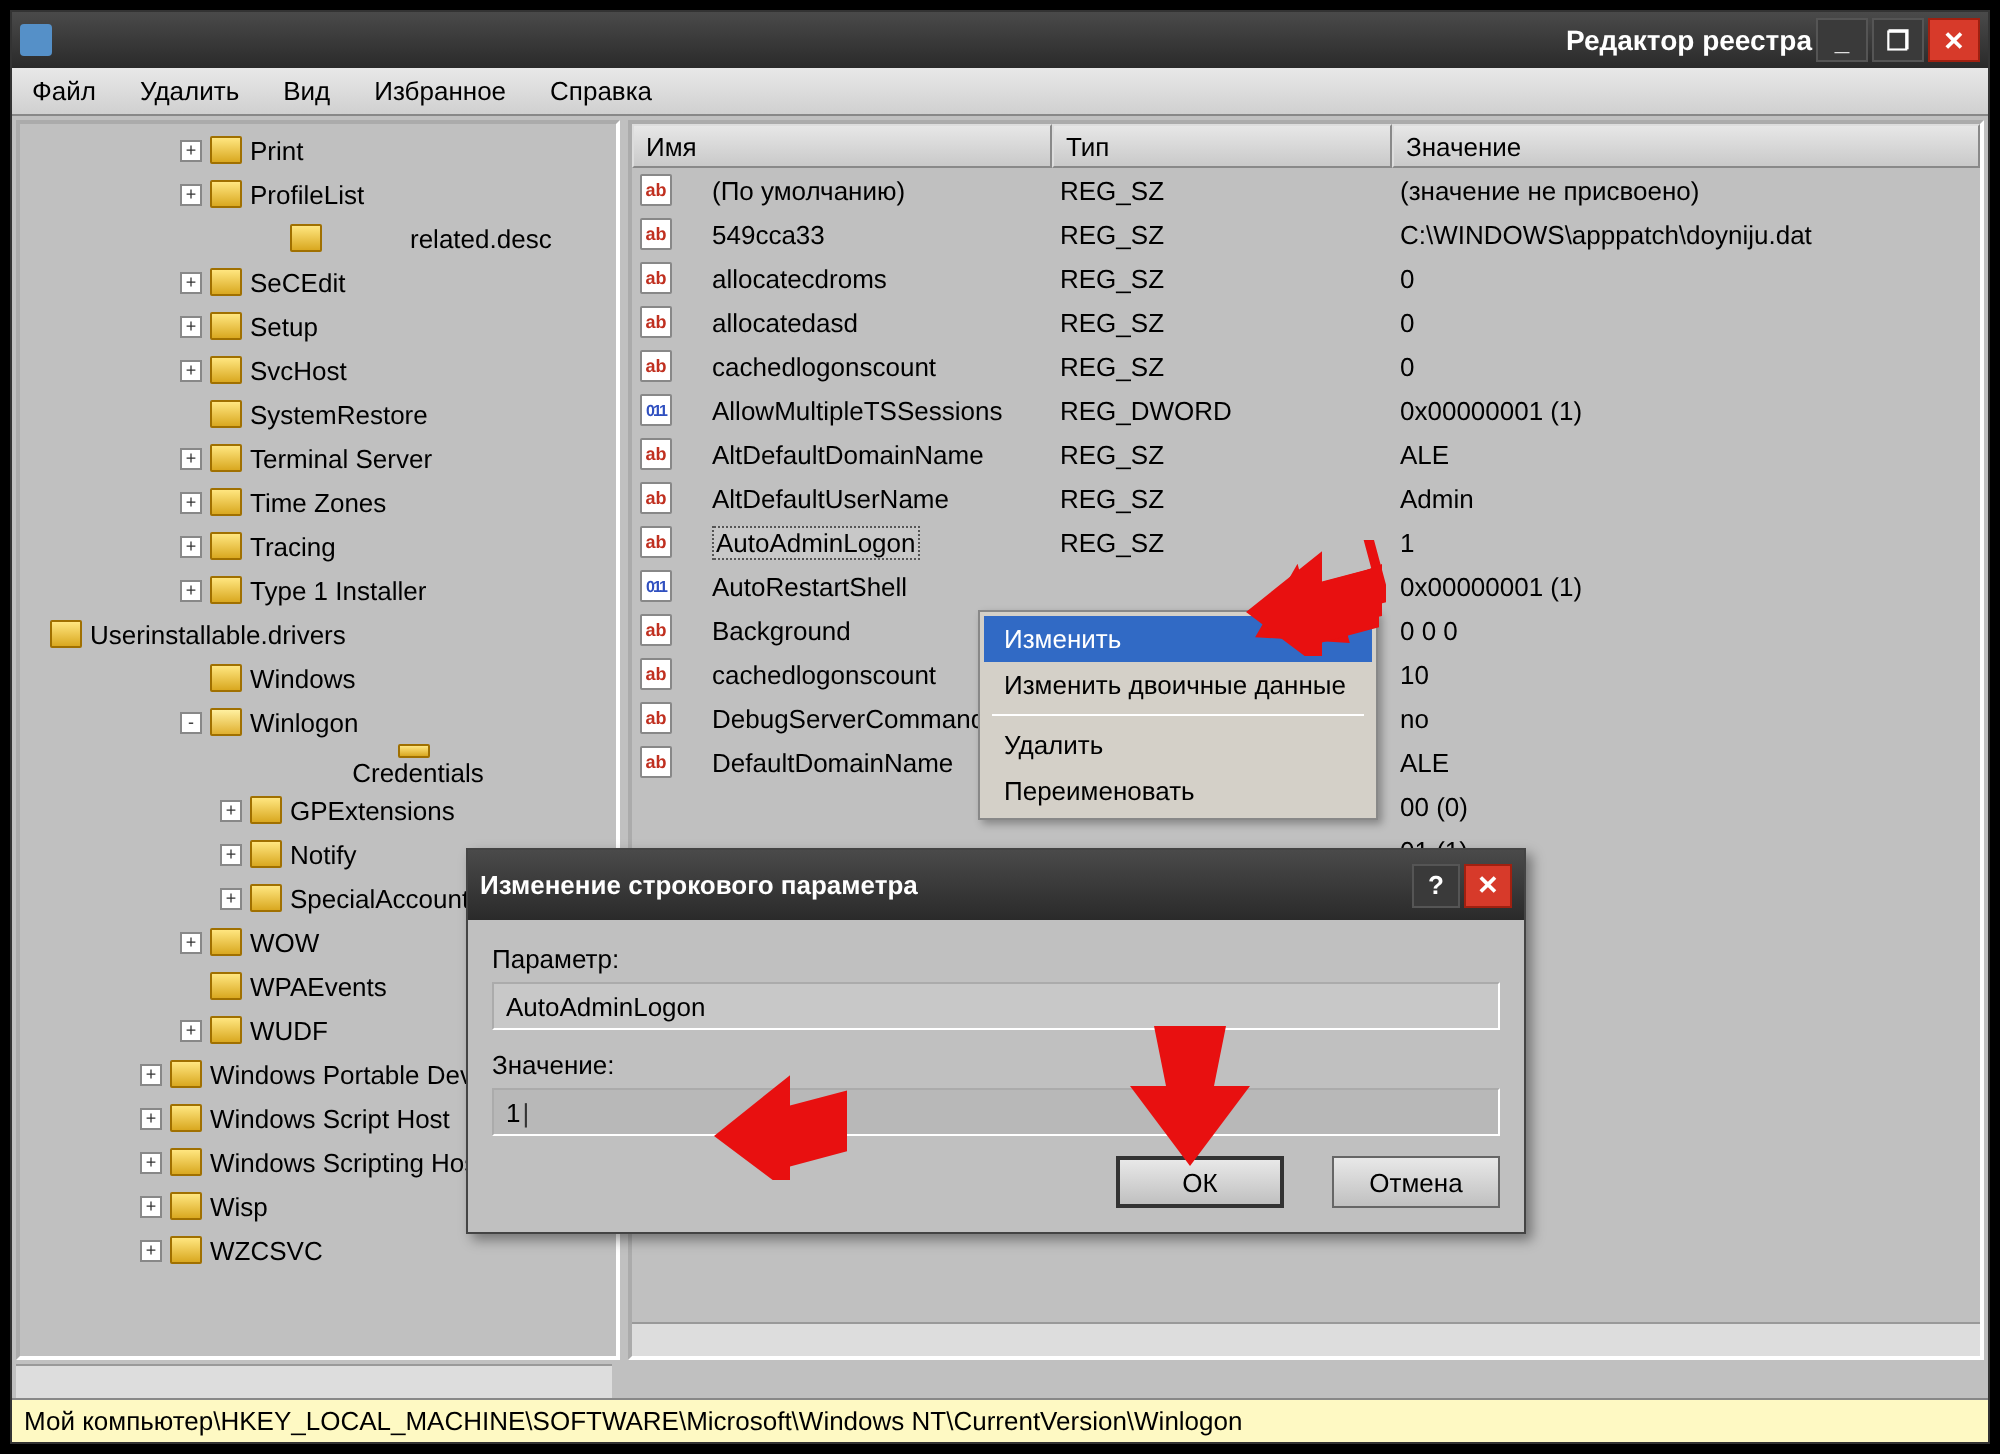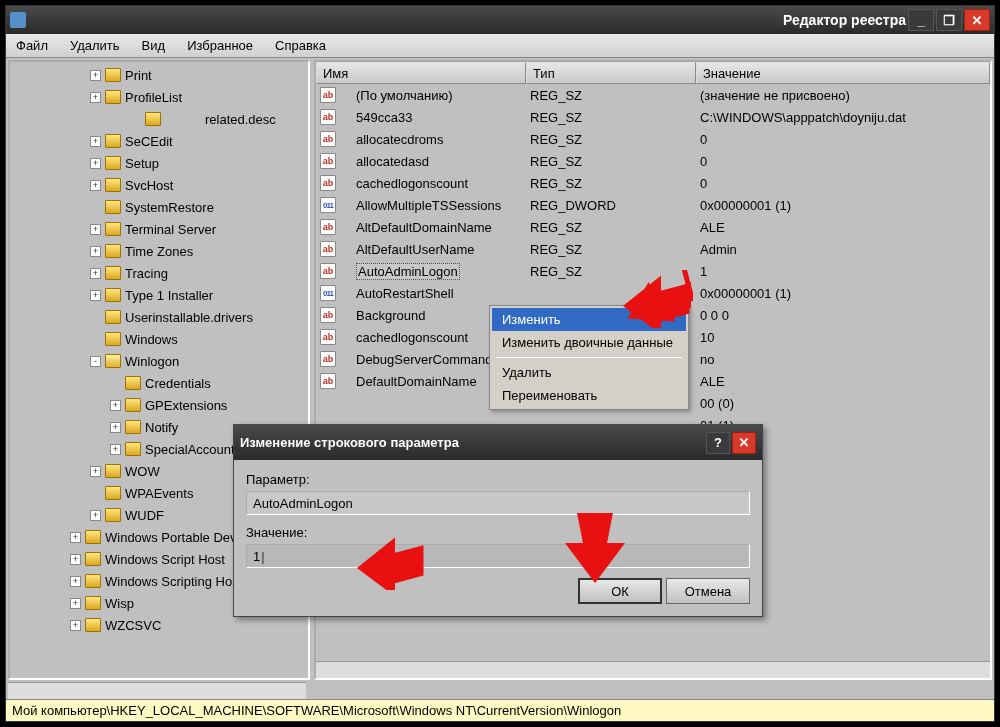--- a/index.html
+++ b/index.html
@@ -42,21 +42,21 @@
 
 .dialog { position: absolute; left: 228px; top: 419px; width: 530px; background: #c0c0c0; border: 1px solid #444; box-shadow: 3px 3px 6px rgba(0,0,0,0.4); z-index: 100; }
 .dialog .dtitle { height: 35px; background: linear-gradient(#4a4a4a, #2a2a2a); color: #fff; display: flex; align-items: center; padding: 0 6px; font-weight: bold; font-size: 14px; }
 .dialog .dtitle .ttxt { flex: 1; }
 .dialog .dtitle .dbtn { width: 24px; height: 22px; display: flex; align-items: center; justify-content: center; color: #fff; border: 1px solid #555; background: #3a3a3a; margin-left: 2px; cursor: pointer; font-weight: bold; }
 .dialog .dtitle .dbtn.close { background: #d73a2a; border-color: #a02010; }
 .dialog .dbody { padding: 12px; }
 .dialog .dlabel { margin-bottom: 4px; }
 .dialog .dfield { width: 100%; height: 24px; border: 1px inset #fff; background: #c8c8c8; padding: 2px 6px; margin-bottom: 10px; display: flex; align-items: center; }
 .dialog .dfield.edit { background: #b8b8b8; }
-.dialog .dbuttons { display: flex; justify-content: flex-end; gap: 4px; }
+.dialog .dbuttons { display: flex; justify-content: flex-end; gap: 24px; }
 .dialog .dbuttons button { width: 84px; height: 26px; background: linear-gradient(#e8e8e8, #c0c0c0); border: 1px solid #666; cursor: pointer; }
 .dialog .dbuttons button.default { border: 2px solid #333; }
 
 .arrow { position: absolute; z-index: 200; pointer-events: none; }
 .cursor-caret::after { content: "|"; margin-left: 1px; color: #333; }
 ::-webkit-scrollbar { width: 17px; height: 17px; }
 ::-webkit-scrollbar-track { background: #ddd; }
 ::-webkit-scrollbar-thumb { background: #bbb; border: 1px outset #eee; }
 ::-webkit-scrollbar-button { background: #ccc; border: 1px outset #eee; height: 17px; width: 17px; }
 </style>
@@ -130,36 +130,36 @@
         <div class="tree-item" style="padding-left: 80px;">
           <span class="expander">+</span>
           <span class="folder"></span>
           <span class="label">Tracing</span>
         </div>
         <div class="tree-item" style="padding-left: 80px;">
           <span class="expander">+</span>
           <span class="folder"></span>
           <span class="label">Type 1 Installer</span>
         </div>
-        <div class="tree-item" style="padding-left: 80px;">
+        <div class="tree-item" style="">
           <span class="noexp"></span>
           <span class="folder"></span>
           <span class="label">Userinstallable.drivers</span>
         </div>
         <div class="tree-item" style="padding-left: 80px;">
           <span class="noexp"></span>
           <span class="folder"></span>
           <span class="label">Windows</span>
         </div>
         <div class="tree-item" style="padding-left: 80px;">
           <span class="expander">-</span>
           <span class="folder open"></span>
           <span class="label">Winlogon</span>
         </div>
-        <div class="tree-item" style="padding-left: 100px;">
+        <div class="tree-item" style="padding-left: 100px; flex-direction: column;">
           <span class="noexp"></span>
           <span class="folder"></span>
           <span class="label">Credentials</span>
         </div>
         <div class="tree-item" style="padding-left: 100px;">
           <span class="expander">+</span>
           <span class="folder"></span>
           <span class="label">GPExtensions</span>
         </div>
         <div class="tree-item" style="padding-left: 100px;">

